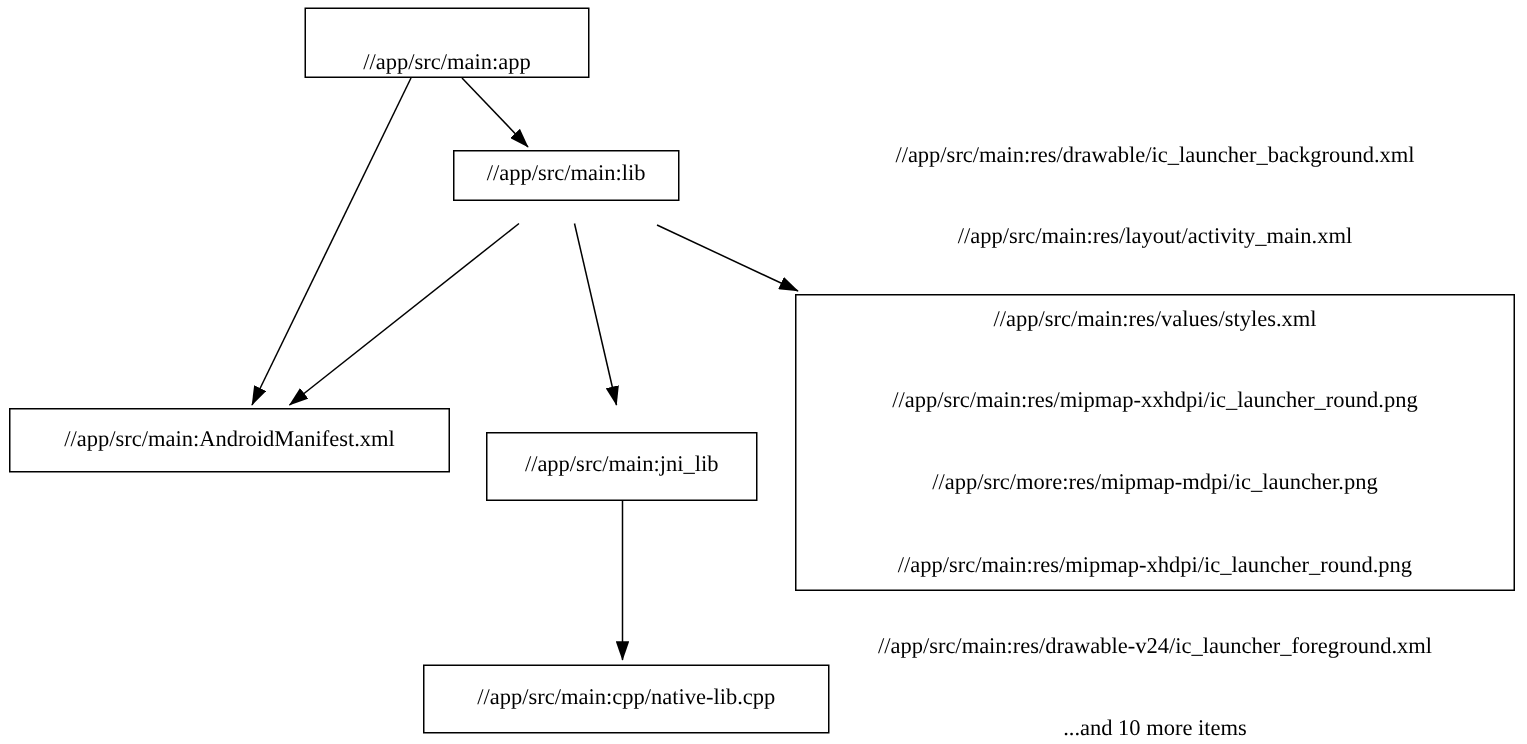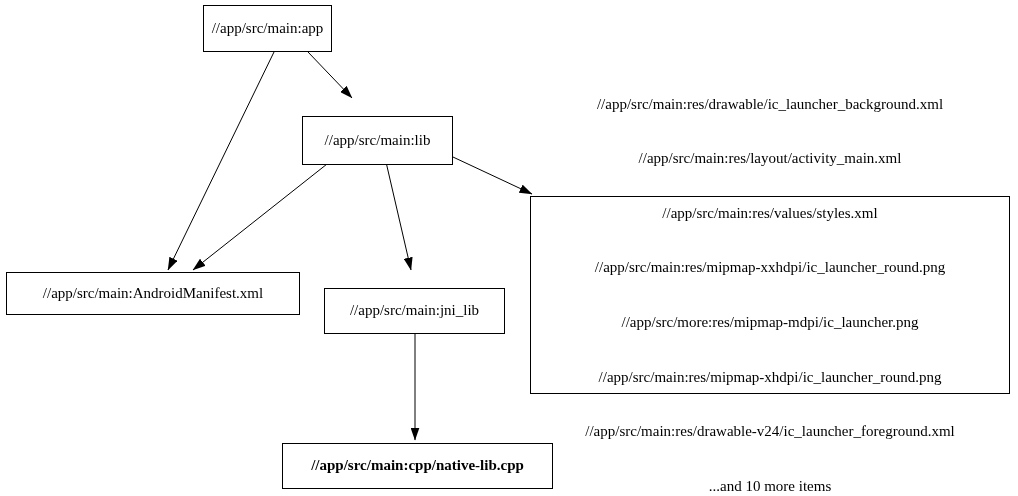--- a/index.html
+++ b/index.html
@@ -15,26 +15,26 @@
   .node{
     position:absolute;box-sizing:border-box;border:1px solid var(--border);
     background:var(--bg);display:flex;align-items:center;justify-content:center;
     font-size:15px;line-height:1.15;white-space:nowrap;text-align:center;
   }
   .node-multi{
     flex-direction:column;justify-content:center;white-space:nowrap;
     font-size:15px;line-height:18.6px;
   }
   
-  #node-app            {left:203px;top:5px;  width:129px;height:47px;}
-  #node-lib            {left:302px;top:100px;width:151px;height:49px;margin-top:16px;}
+  #node-app            {left:203px;top:5px;  width:190px;height:47px;align-items:flex-end;}
+  #node-lib            {left:302px;top:100px;width:151px;height:34px;}
   #node-androidmanifest{left:6px;  top:272px;width:294px;height:43px;}
   #node-jni-lib        {left:324px;top:288px;width:181px;height:46px;}
   #node-res-group      {left:530px;top:196px;width:480px;height:198px;gap:36px;}
-  #node-native-lib     {left:282px;top:443px;width:271px;height:46px;font-weight:bold;}
+  #node-native-lib     {left:282px;top:443px;width:271px;height:46px;}
 </style>
 </head>
 <body>
 
 <div class="canvas">
 
   <svg class="edge-layer" width="1018" height="496" viewBox="0 0 1018 496" xmlns="http://www.w3.org/2000/svg">
     <defs>
       <marker id="arrow" viewBox="0 0 13 9" refX="12.5" refY="4.5" markerWidth="13" markerHeight="9" orient="auto" markerUnits="userSpaceOnUse">
         <path d="M0,0 L13,4.5 L0,9 Z" fill="#000000"></path>

